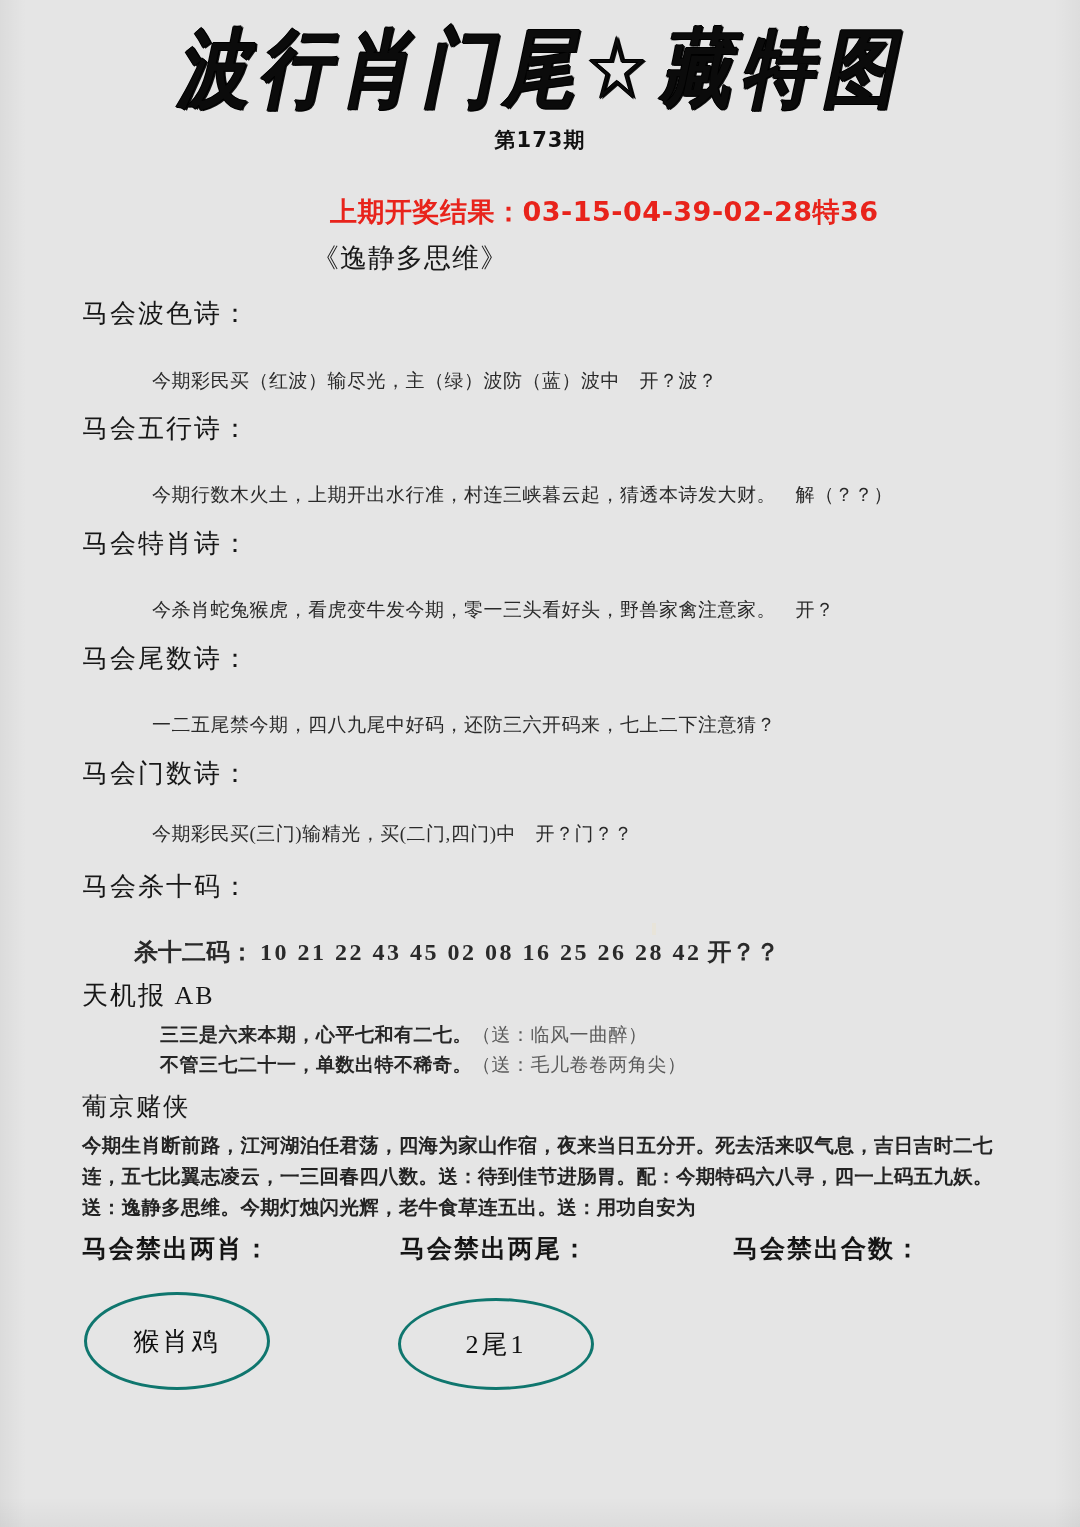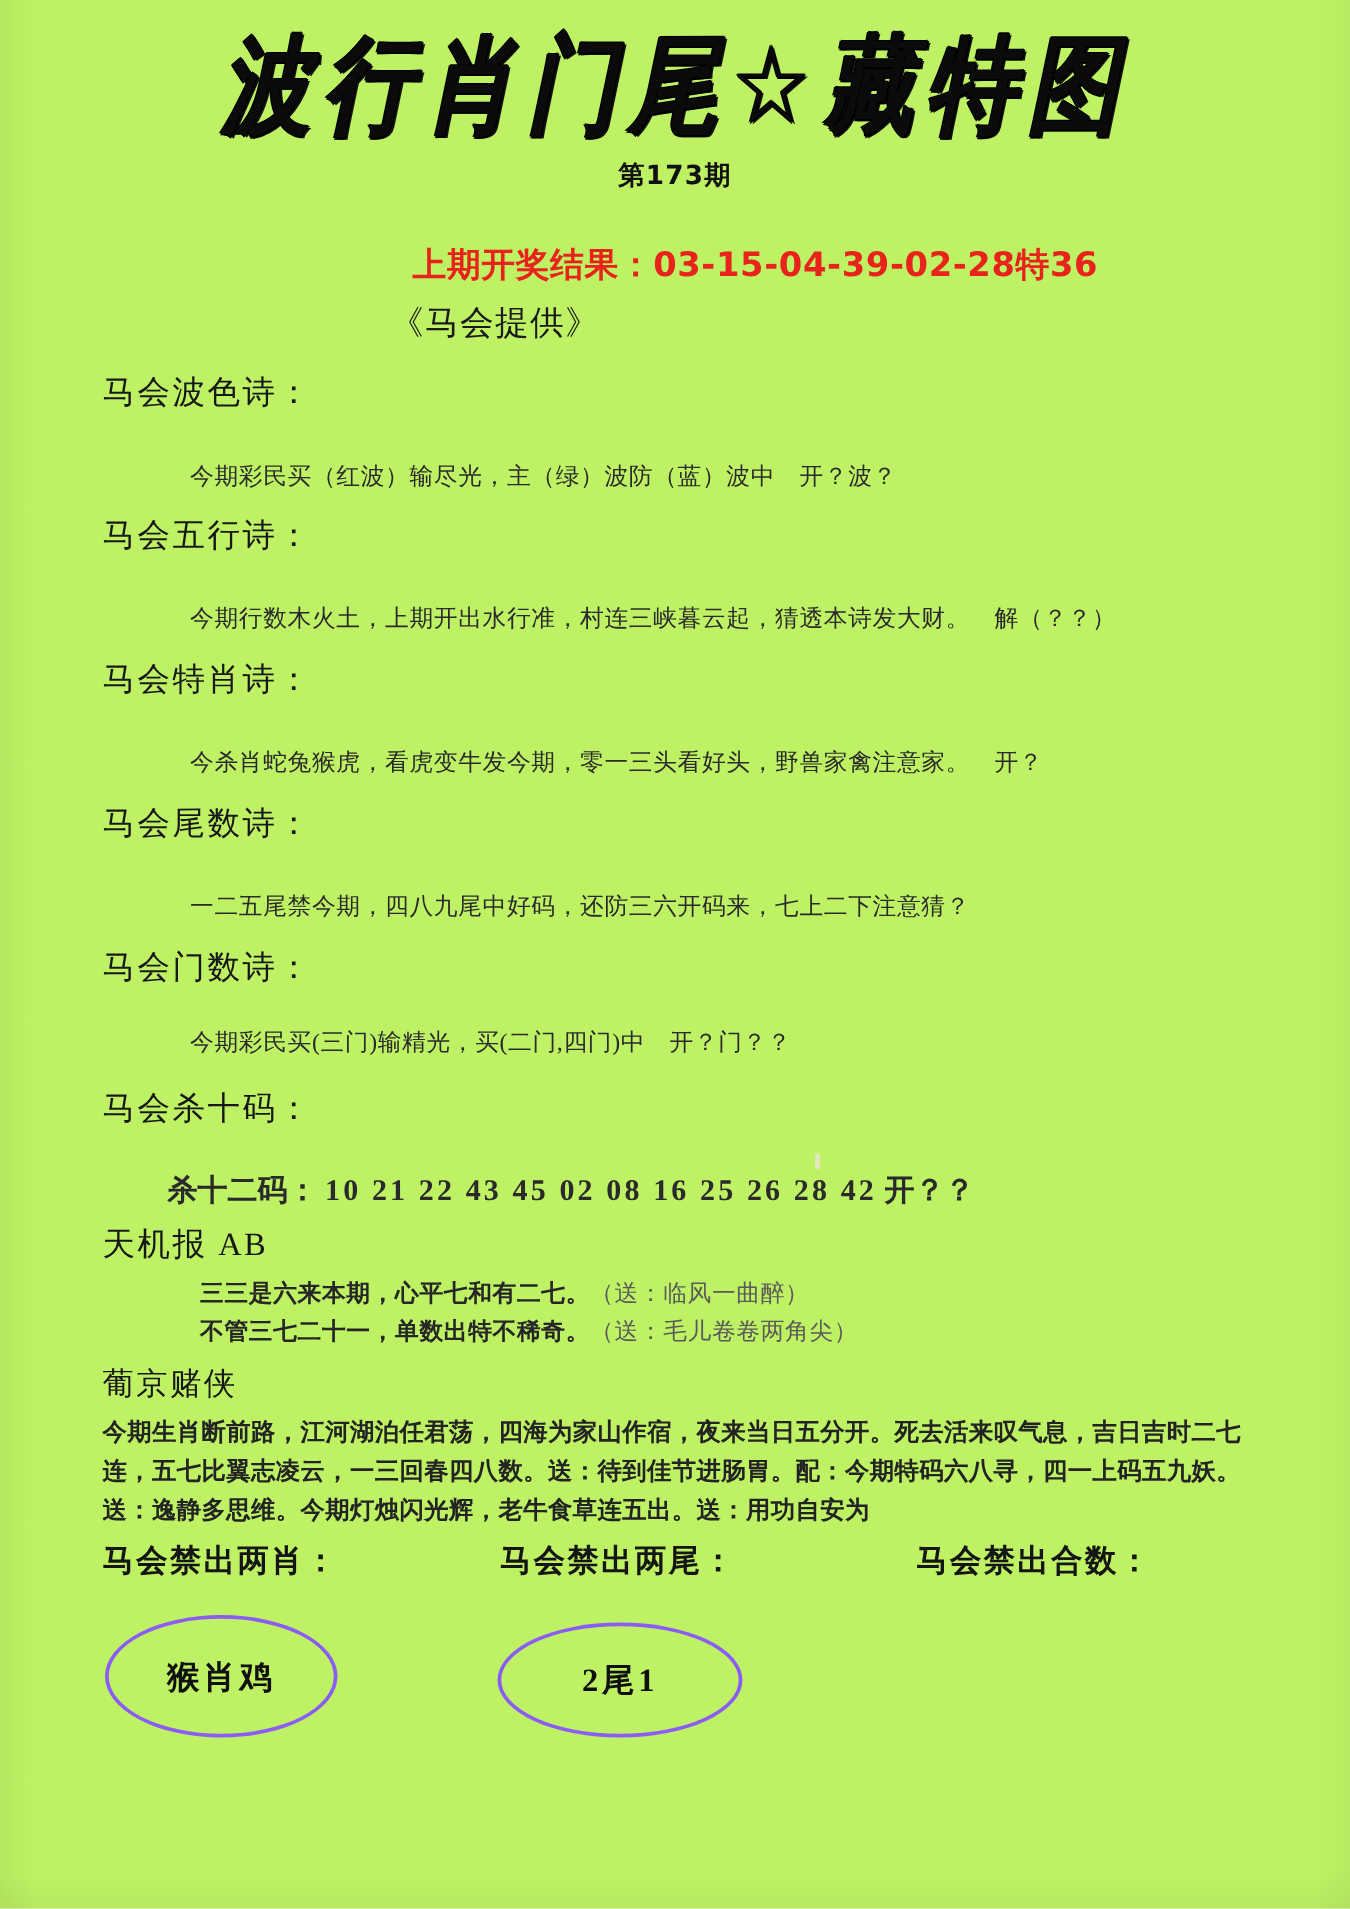--- a/index.html
+++ b/index.html
@@ -14,21 +14,21 @@
     overflow: hidden;
     font-family: "Liberation Serif", "DejaVu Serif", serif;
     color: #1a1a1a;
     -webkit-font-smoothing: antialiased;
   }
 
   
   #page {
     position: absolute;
     inset: 0;
-    background: #bef264;
+    background: #e5e5e5;
   }
 
   
   .title-wrap {
     position: absolute;
     top: 26px;
     left: 0;
     width: 1080px;
     text-align: center;
   }
@@ -183,27 +183,27 @@
     letter-spacing: 2px;
     color: #151515;
     white-space: nowrap;
   }
   .bh1 { left: 82px; }
   .bh2 { left: 400px; }
   .bh3 { left: 733px; }
 
   .oval {
     position: absolute;
-    border: 3px solid #8b5cf6;
+    border: 3px solid #0f766e;
     border-radius: 50%;
     display: flex;
     align-items: center;
     justify-content: center;
     font-size: 26px;
-    font-weight: 700;
+    font-weight: 400;
     color: #101010;
     letter-spacing: 3px;
     background: transparent;
   }
   .oval-1 { left: 84px;  top: 1292px; width: 180px; height: 92px; }
   .oval-2 { left: 398px; top: 1298px; width: 190px; height: 86px; }
   .oval-3 { left: 724px; top: 1292px; width: 180px; height: 86px; }
 
   
   .edge-shade {
@@ -223,21 +223,21 @@
 <div id="page">
 
   <div class="title-wrap">
     <div class="banner-title">波行肖门尾☆藏特图</div>
   </div>
 
   <div class="issue-line">第173期</div>
 
   <div class="result-line">上期开奖结果：03-15-04-39-02-28特36</div>
 
-  <div class="provider-line">《马会提供》</div>
+  <div class="provider-line">《逸静多思维》</div>
 
   <div class="sec-head" style="top:296px;">马会波色诗：</div>
   <div class="sec-body" style="top:368px;">今期彩民买（红波）输尽光，主（绿）波防（蓝）波中　开？波？</div>
 
   <div class="sec-head" style="top:411px;">马会五行诗：</div>
   <div class="sec-body" style="top:482px;">今期行数木火土，上期开出水行准，村连三峡暮云起，猜透本诗发大财。　解（？？）</div>
 
   <div class="sec-head" style="top:526px;">马会特肖诗：</div>
   <div class="sec-body" style="top:597px;">今杀肖蛇兔猴虎，看虎变牛发今期，零一三头看好头，野兽家禽注意家。　开？</div>
 

